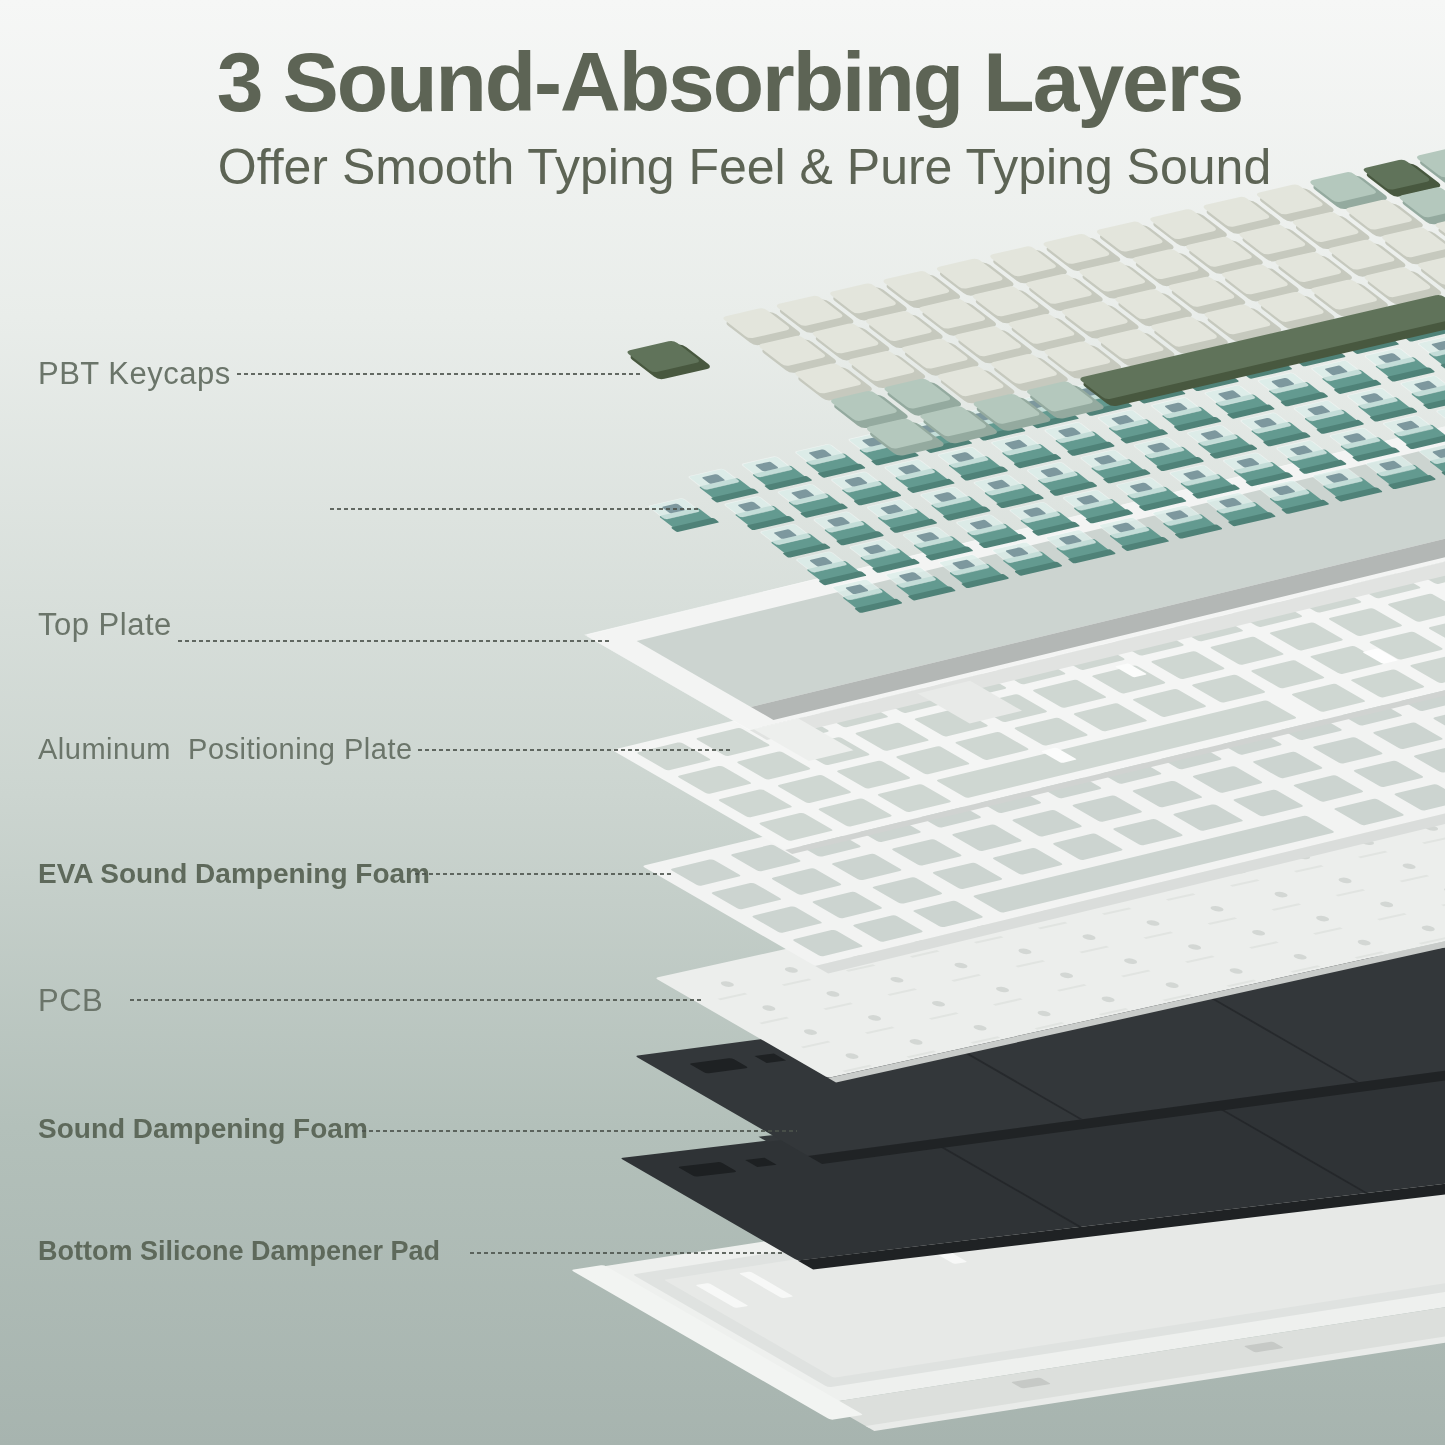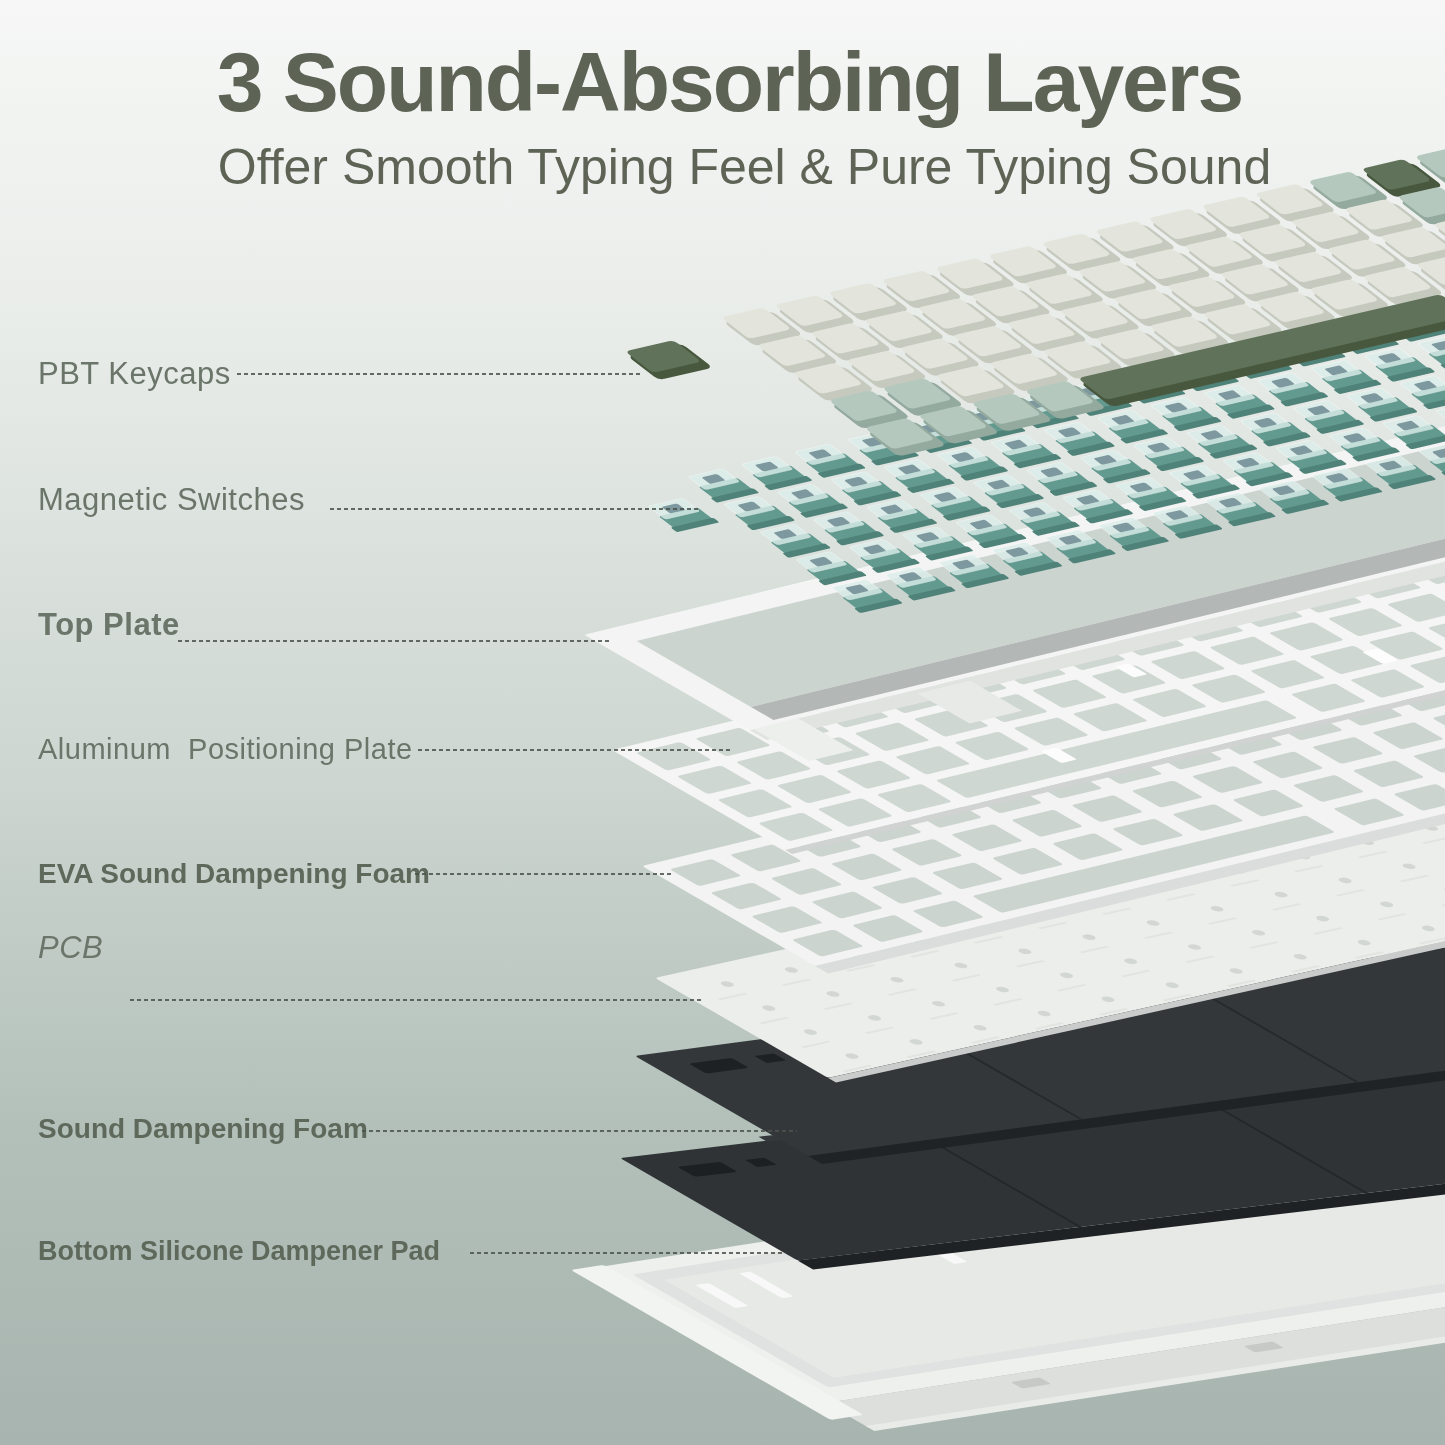--- a/index.html
+++ b/index.html
@@ -754,25 +754,24 @@
       <g transform="matrix(0.97,-0.225,0.78,0.6,622,352)">
         <rect x="0" y="7" width="56" height="40" fill="#48583f" rx="6"></rect>
         <rect x="3" y="0" width="50" height="36" fill="#60735a" rx="5"></rect>
       </g>
     </svg>
 
   <div class="title" style="color: rgb(93, 100, 85);">3 Sound-Absorbing Layers</div>
   <div class="subtitle" style="color: rgb(93, 100, 85); padding-left: 44px;">Offer Smooth Typing Feel &amp; Pure Typing Sound</div>
 
   <div class="label" style="left: 38px; top: 356px; color: rgb(107, 117, 106); text-align: center;">PBT Keycaps</div>
-  <div class="label" style="left: 38px; top: 482px; color: rgb(107, 117, 106);">Magnetic Switches</div>
-  <div class="label" style="left: 38px; top: 607px; color: rgb(107, 117, 106); font-weight: bold;">Top Plate</div>
+  <div class="label" style="left: 38px; top: 607px; color: rgb(107, 117, 106);">Top Plate</div>
   <div class="label bold" style="left: 38px; top: 858px; color: rgb(94, 105, 91);">EVA Sound Dampening Foam</div>
   <div class="label" style="left: 38px; top: 733px; font-size: 29px; color: rgb(107, 117, 106);">Aluminum  Positioning Plate</div>
-  <div class="label" style="left: 38px; top: 930px; color: rgb(107, 117, 106); font-style: italic;">PCB</div>
+  <div class="label" style="left: 38px; top: 983px; color: rgb(107, 117, 106);">PCB</div>
   <div class="label bold" style="left: 38px; top: 1236px; font-size: 27px; color: rgb(94, 105, 91);">Bottom Silicone Dampener Pad</div>
   <div class="label bold" style="left: 38px; top: 1113px; color: rgb(94, 105, 91);">Sound Dampening Foam</div>
 
   <div class="leader" style="left:237px;top:373px;width:403px"></div>
   <div class="leader" style="left:330px;top:508px;width:370px"></div>
   <div class="leader" style="left:178px;top:640px;width:434px"></div>
   <div class="leader" style="left:418px;top:749px;width:315px"></div>
   <div class="leader" style="left:415px;top:873px;width:257px"></div>
   <div class="leader" style="left:130px;top:999px;width:574px"></div>
   <div class="leader" style="left:362px;top:1130px;width:435px"></div>

